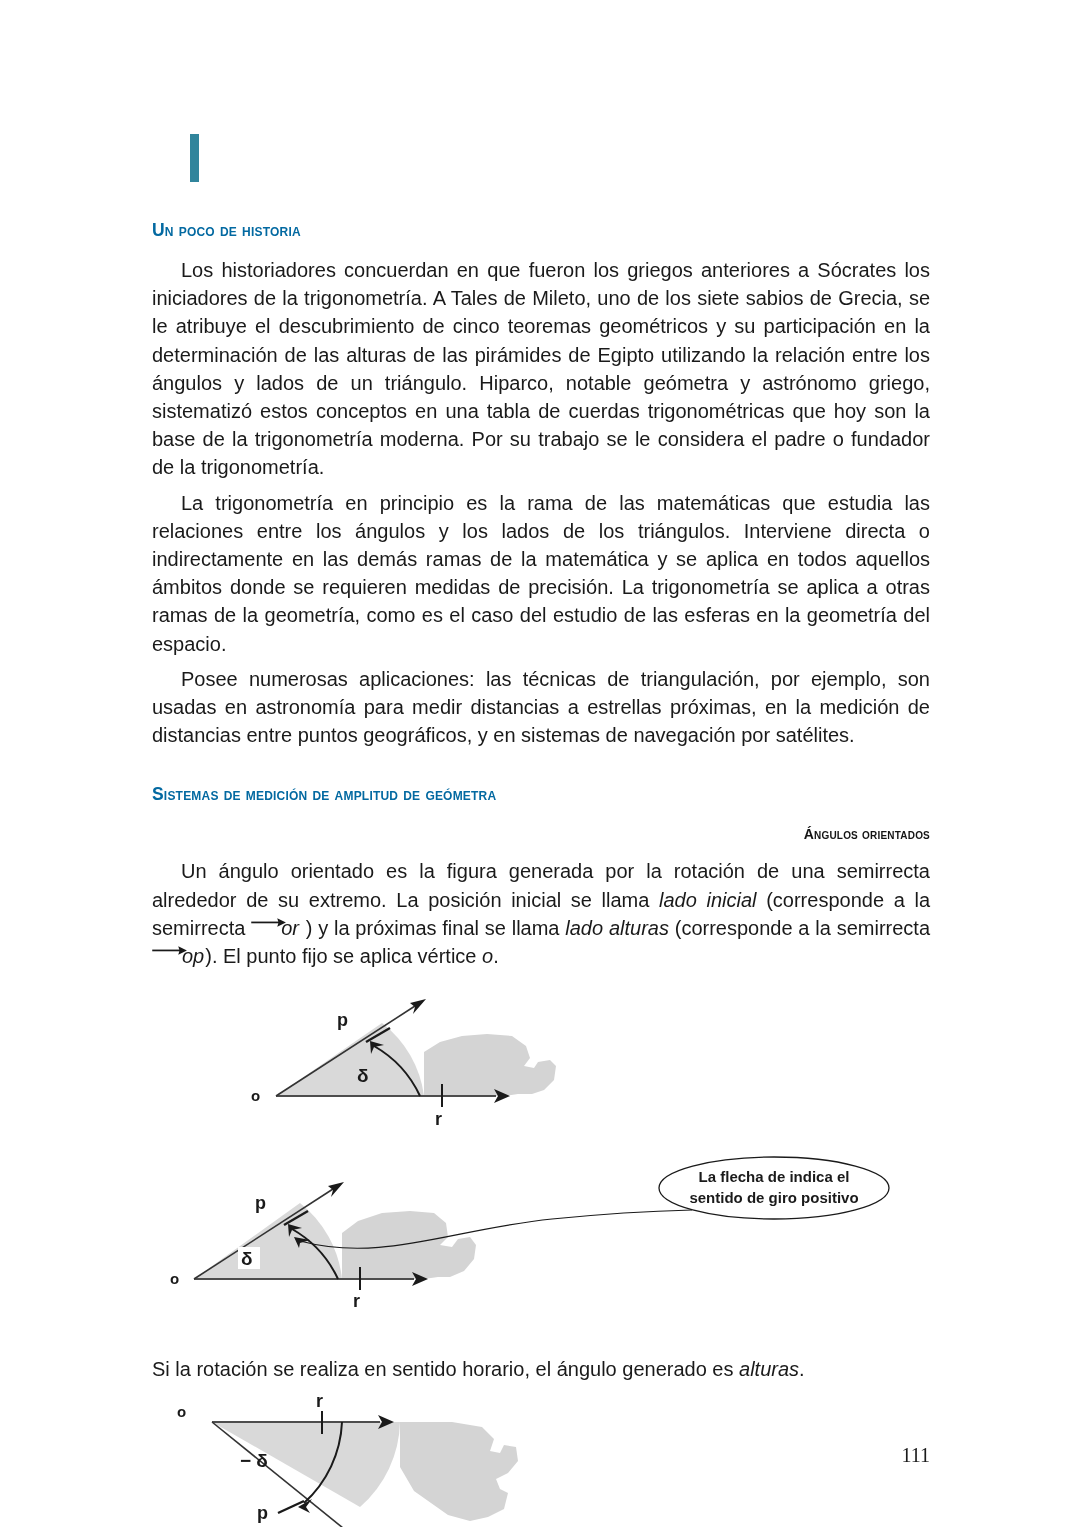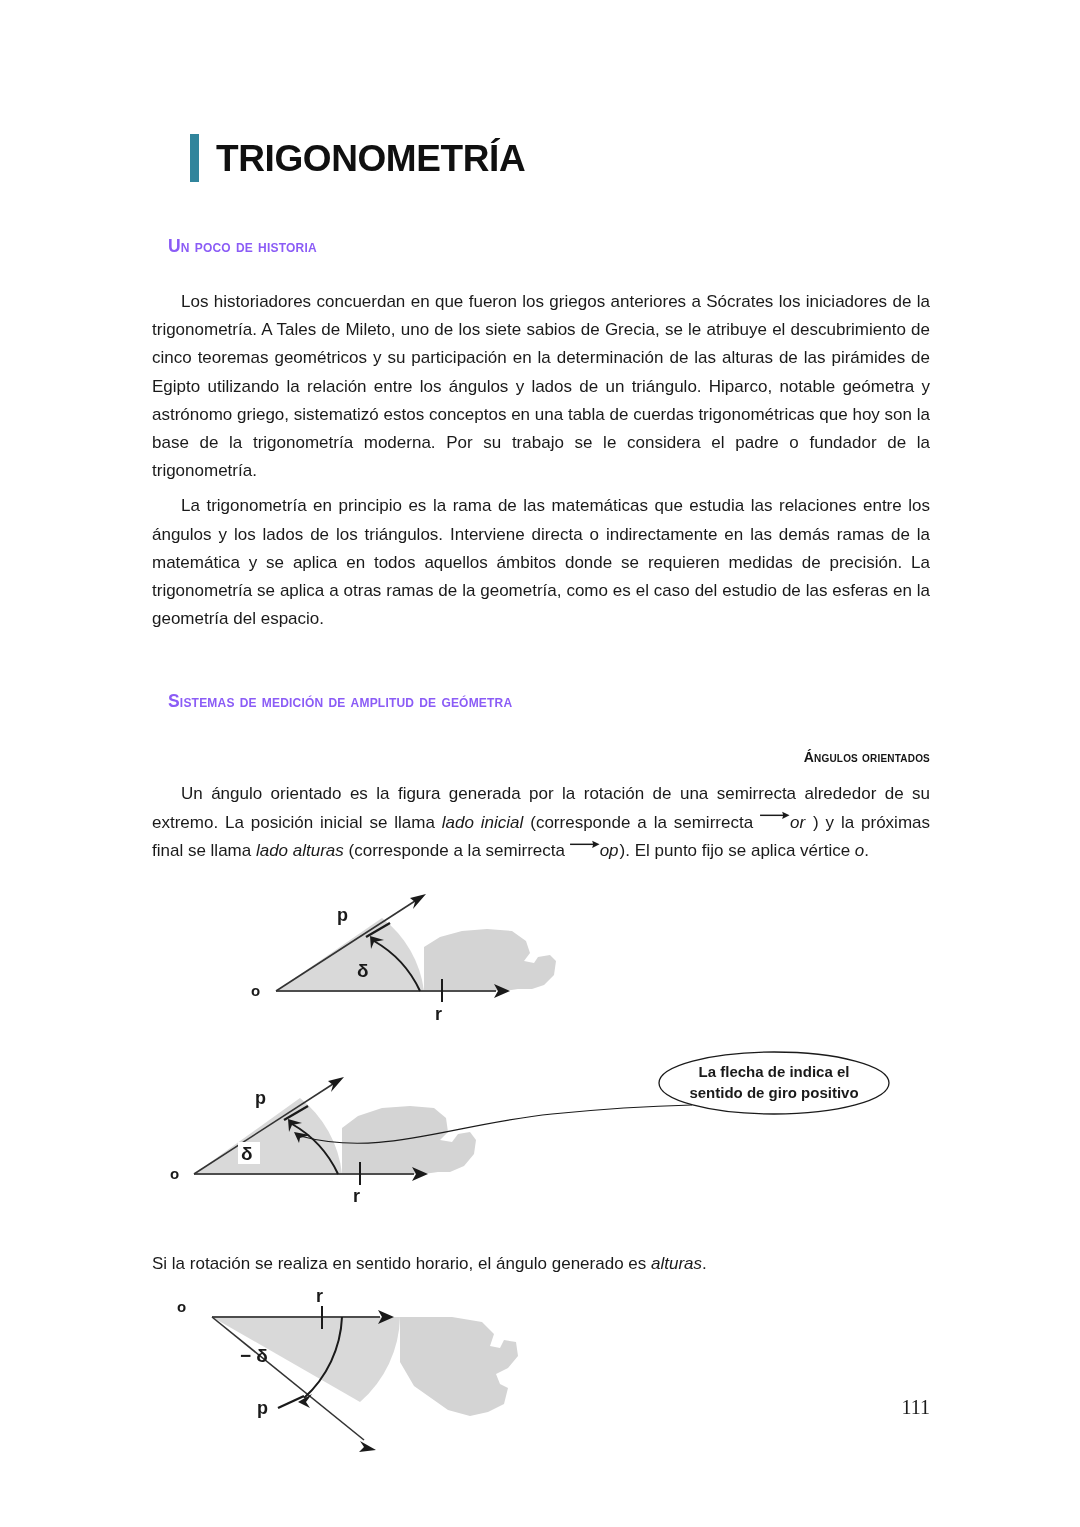--- a/index.html
+++ b/index.html
@@ -52,40 +52,40 @@
     line-height: 1;
   }
 
   
   h2.sec {
     font-family: "Liberation Sans", sans-serif;
     font-weight: bold;
     font-size: 17.5px;
     font-variant: small-caps;
     letter-spacing: 0.2px;
-    color: #8b5cf6;
-    margin: 16px;
+    color: #0369a1;
+    margin: 0;
     padding: 0;
   }
   h3.subsec {
     font-family: "Liberation Sans", sans-serif;
     font-weight: bold;
     font-size: 14px;
     font-variant: small-caps;
     letter-spacing: 0.2px;
     color: #141414;
     margin: 0;
     padding: 0;
     text-align: right;
   }
 
   
   p.body {
     font-family: "Liberation Sans", sans-serif;
-    font-size: 17px;
+    font-size: 20px;
     line-height: 28.2px;
     text-align: justify;
     text-justify: inter-word;
     color: #1a1a1a;
     margin: 0;
     padding: 0;
   }
   p.body.indent { text-indent: 29px; }
   p.body.noindent { text-indent: 0; }
 
@@ -114,53 +114,53 @@
   .gap-fig    { height: 14px; }
 
   
   .figure { position: relative; width: 778px; }
   .figure svg { display: block; }
 
   
   .pageno {
     position: absolute;
     right: 150px;
-    top: 1396px;
+    top: 1444px;
     font-family: "Liberation Serif", serif;
     font-size: 20px;
     color: #1a1a1a;
     text-align: center;
   }
 </style>
 </head>
 <body>
 
 <div class="page">
 
   <div class="content">
 
     <div class="title-row">
       <div class="title-bar"></div>
-      <div class="title-text">TRIGONOMETRÍA</div>
     </div>
 
     <div class="gap-title"></div>
 
     <h2 class="sec">Un poco de historia</h2>
 
     <div class="gap-h2p"></div>
 
     <p class="body indent">Los historiadores concuerdan en que fueron los griegos anteriores a Sócrates los iniciadores de la trigonometría. A Tales de Mileto, uno de los siete sabios de Grecia, se le atribuye el descubrimiento de cinco teoremas geométricos y su participación en la determinación de las alturas de las pirámides de Egipto utilizando la relación entre los ángulos y lados de un triángulo. Hiparco, notable geómetra y astrónomo griego, sistematizó estos conceptos en una tabla de cuerdas trigonométricas que hoy son la base de la trigonometría moderna. Por su trabajo se le considera el padre o fundador de la trigonometría.</p>
 
     <div class="gap-para"></div>
 
     <p class="body indent">La trigonometría en principio es la rama de las matemáticas que estudia las relaciones entre los ángulos y los lados de los triángulos. Interviene directa o indirectamente en las demás ramas de la matemática y se aplica en todos aquellos ámbitos donde se requieren medidas de precisión. La trigonometría se aplica a otras ramas de la geometría, como es el caso del estudio de las esferas en la geometría del espacio.</p>
 
     <div class="gap-para"></div>
 
+    <p class="body indent">Posee numerosas aplicaciones: las técnicas de triangulación, por ejemplo, son usadas en astronomía para medir distancias a estrellas próximas, en la medición de distancias entre puntos geográficos, y en sistemas de navegación por satélites.</p>
 
     <div class="gap-sec"></div>
 
     <h2 class="sec">Sistemas de medición de amplitud de geómetra</h2>
 
     <div class="gap-sub"></div>
 
     <h3 class="subsec">Ángulos orientados</h3>
 
     <div class="gap-h2p"></div>

